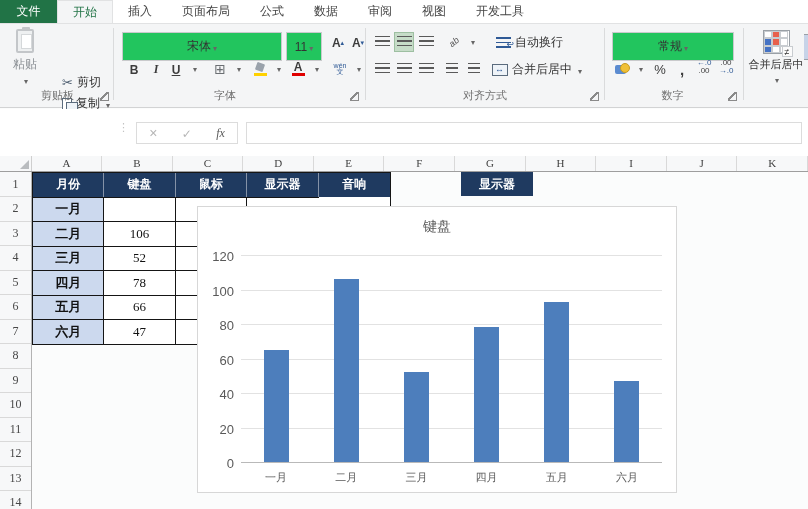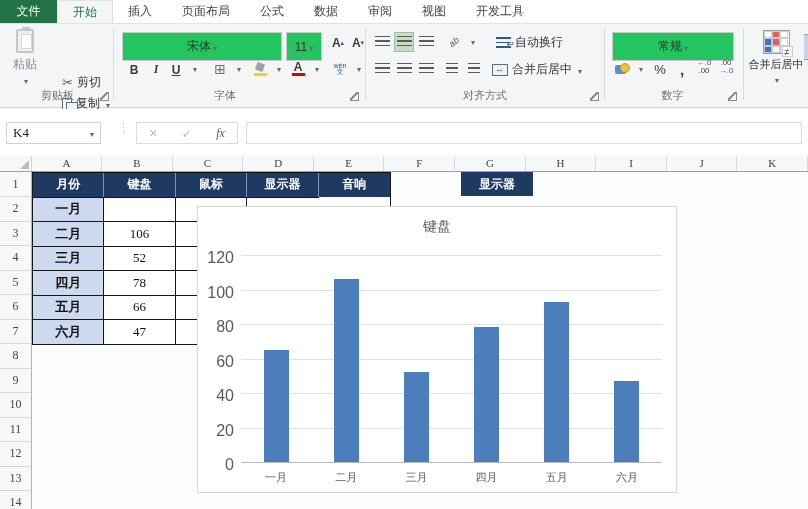--- a/index.html
+++ b/index.html
@@ -147,21 +147,21 @@
     color:#fff; font-weight:bold; font-size:12px; display:flex; align-items:center; justify-content:center; }
 
   
   .chart { position:absolute; left:165px; top:34px; width:480px; height:287px; background:#fff;
     border:1px solid #d7d7d7; z-index:5; }
   .chart-title { position:absolute; left:0; top:11px; width:100%; text-align:center;
     font-size:14px; color:#595959; }
   .plot { position:absolute; left:43px; top:48px; width:421px; height:207px; }
   .gridline { position:absolute; left:0; width:100%; height:1px; background:#e2e2e2; }
   .gridline.axis { background:#b9b9b9; }
-  .ytick { position:absolute; left:0; width:36px; text-align:right; font-size:16px; color:#595959; }
+  .ytick { position:absolute; left:0; width:36px; text-align:right; font-size:13px; color:#595959; }
   .bar { position:absolute; width:25px; background:#4d7ebc; }
   .xtick { position:absolute; top:263px; width:70px; text-align:center; font-size:11px; color:#595959; }
 </style>
 </head>
 <body>
 
 <div class="app">
 
   <div class="tabbar" id="tabbar">
       <div class="tab file">文件</div>
@@ -311,24 +311,20 @@
           <i></i>
         <i class="cfne">≠</i>
       </div>
       <div class="cflbl">合并后居中</div>
       <span class="caret"></span>
     </div>
     <div class="partial-sliver"></div>
   </div>
 
   <div class="fbar">
-    <div class="namebox">
-      <span>K4</span>
-      <span class="caret"></span>
-    </div>
     <div class="fdots">⋮</div>
     <div class="fbtns">
       <span class="fx-x"></span>
       <span class="fx-ck"></span>
       <span class="fx-fx">fx</span>
     </div>
     <div class="finput"></div>
   </div>
 
   <div class="sheet">

